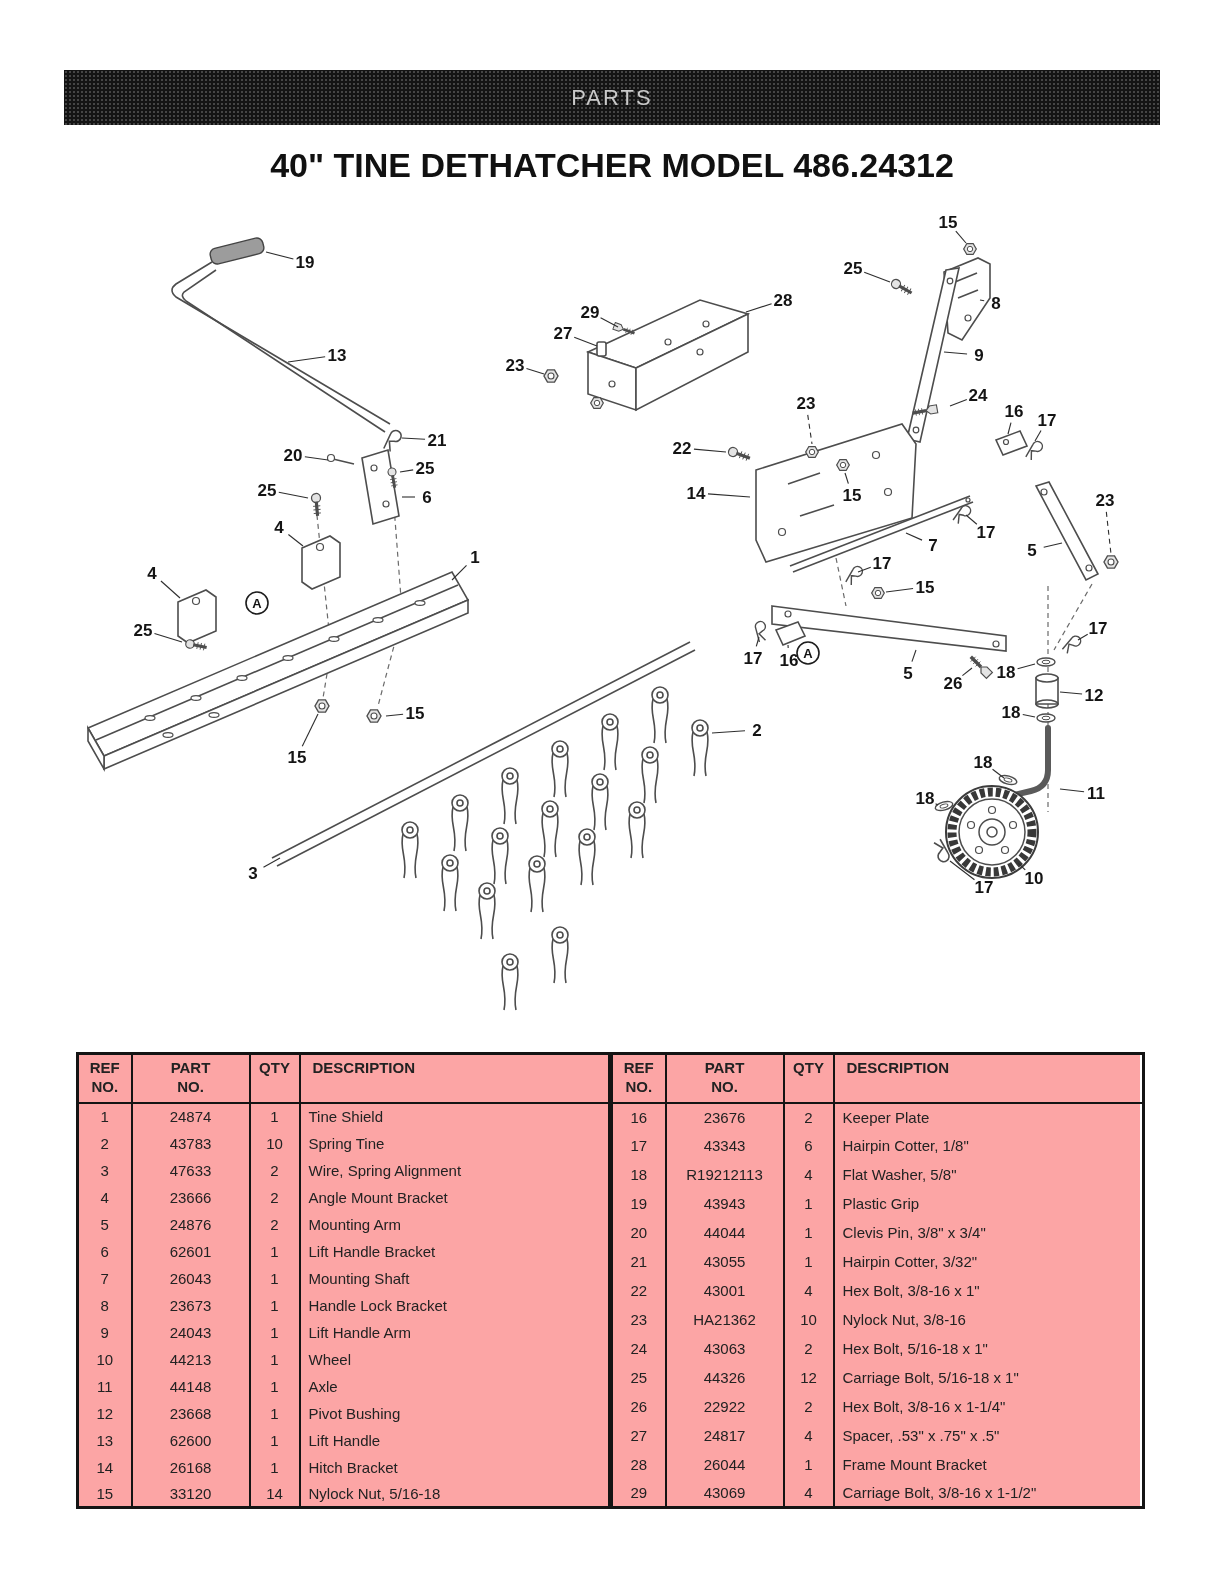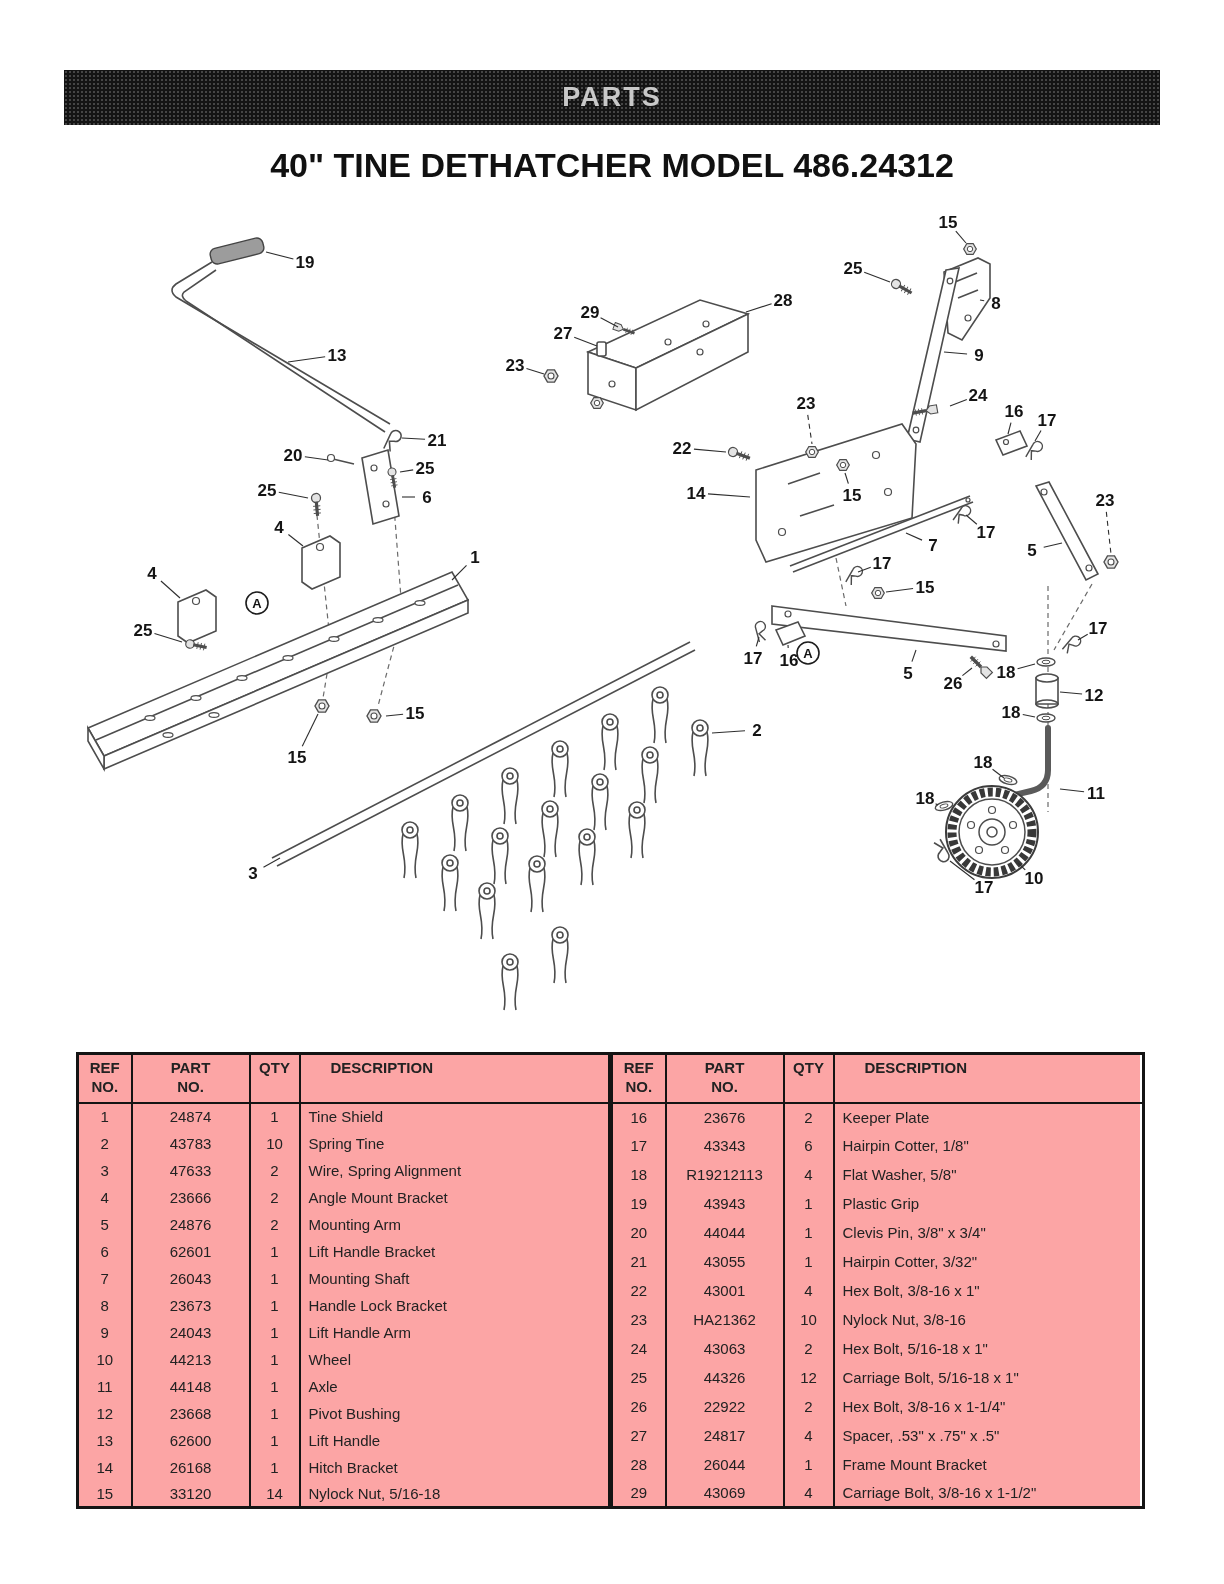--- a/index.html
+++ b/index.html
@@ -4,21 +4,21 @@
 <style>
   *{margin:0;padding:0;box-sizing:border-box}
   html,body{background:#fff}
   body{width:1224px;height:1584px;position:relative;font-family:"Liberation Sans",sans-serif;color:#1a1a1a;overflow:hidden}
 
   .banner{position:absolute;left:64px;top:70px;width:1096px;height:55px;
     background-color:#141414;
     background-image:radial-gradient(rgba(110,110,110,.55) 1px, transparent 1.3px);
     background-size:4px 4px;
     display:flex;align-items:center;justify-content:center}
-  .banner span{color:#c9c9c9;font-size:27px;font-weight:bold;letter-spacing:2px}
+  .banner span{color:#c9c9c9;font-size:22px;font-weight:normal;letter-spacing:2px}
 
   h1.doc-title{position:absolute;top:146px;left:0;width:100%;text-align:center;
     font-size:34px;font-weight:bold;color:#111}
 
   svg.diagram{position:absolute;left:0;top:0}
   .part{fill:#fff;stroke:#4d4d4d;stroke-width:1.6}
   .partline{fill:none;stroke:#4d4d4d;stroke-width:1.6}
   .thick{fill:none;stroke:#5a5a5a;stroke-width:6;stroke-linecap:round}
   .hole{fill:#fff;stroke:#4d4d4d;stroke-width:1.2}
   .dashed path{fill:none;stroke:#6a6a6a;stroke-width:1.2;stroke-dasharray:5 4}
@@ -29,21 +29,21 @@
   .callout-circle{fill:#fff;stroke:#1c1c1c;stroke-width:1.6}
 
   .tables{position:absolute;left:76px;top:1052px;width:1064px;display:flex;background:#fca5a5}
   table{border-collapse:collapse;width:532px;border:3px solid #141414;table-layout:fixed}
   table + table{margin-left:-1px}
   col.ref{width:54px} col.part{width:118px} col.qty{width:50px} col.desc{width:310px}
   th,td{border-left:2px solid #141414;font-size:15px;color:#222}
   th:first-child,td:first-child{border-left:none}
   thead th{border-bottom:2px solid #141414;font-weight:bold;text-align:center;
     vertical-align:top;padding:4px 4px 5px;line-height:1.25}
-  thead th.desc{text-align:left;padding-left:30px}
+  thead th.desc{text-align:left;padding-left:12px}
   td{height:27px;text-align:center;padding:0 5px;vertical-align:middle}
   td.desc{text-align:left;padding-left:8px}
 </style>
 </head>
 <body>
 
 <div class="banner">
   <span>PARTS</span>
 </div>
 

